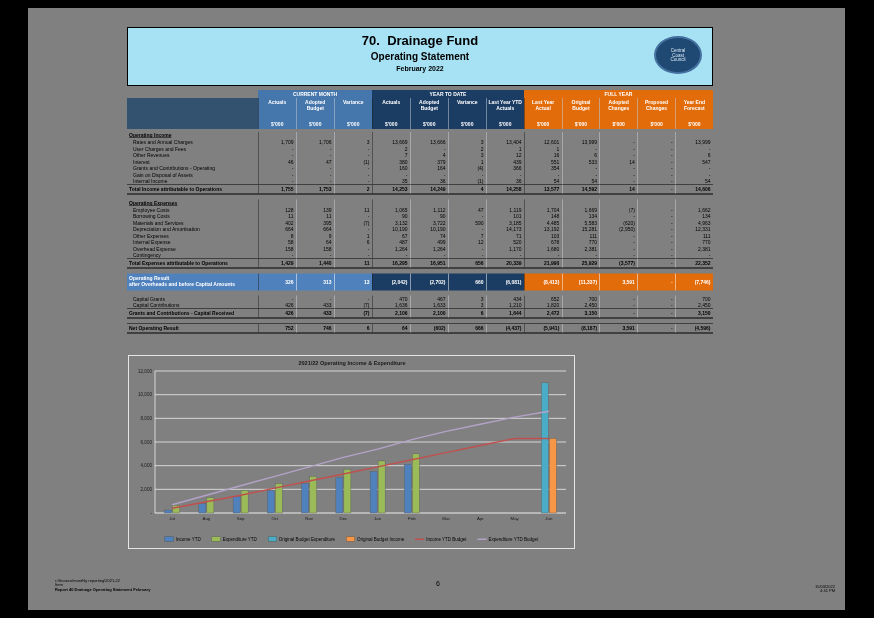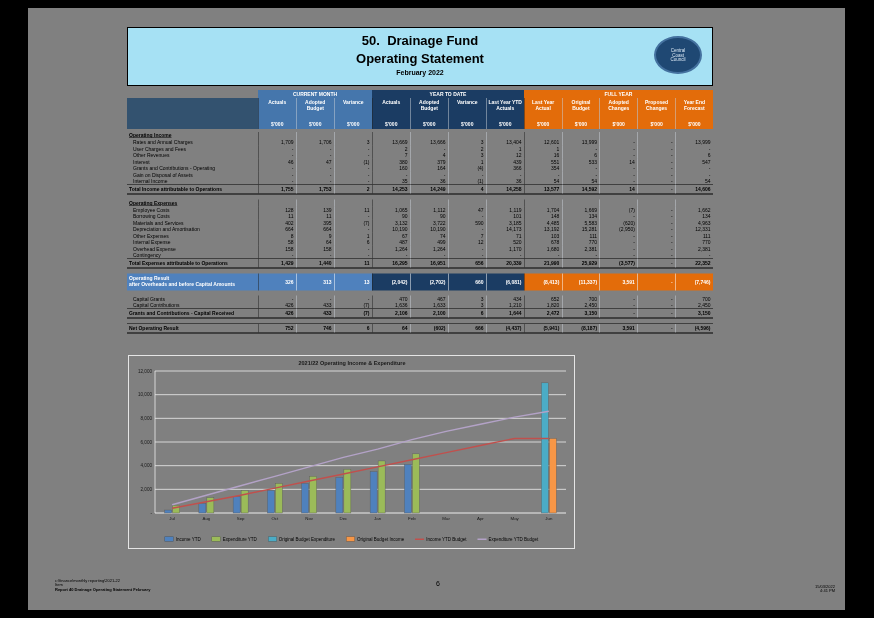--- a/index.html
+++ b/index.html
@@ -4,21 +4,21 @@
 <style>
   html,body{margin:0;padding:0;}
   body{width:874px;height:618px;background:#000;position:relative;overflow:hidden;
        font-family:"Liberation Sans",sans-serif;}
   .page{position:absolute;left:28px;top:8px;width:817px;height:602px;background:#808080;}
 
   
   .titlebox{position:absolute;left:99px;top:19px;width:584px;height:57px;
             background:#A6E1F4;border:1px solid #000;text-align:center;}
   .title1{font-size:13px;font-weight:bold;color:#000;margin-top:5px;white-space:pre;}
-  .title2{font-size:13px;font-weight:bold;color:#000;margin-top:3px;}
+  .title2{font-size:10px;font-weight:bold;color:#000;margin-top:3px;}
   .title3{font-size:7px;font-weight:bold;color:#000;margin-top:3px;}
   .logo{position:absolute;right:10px;top:8px;width:44px;height:34px;background:#1F4873;
         border:2px solid #44719F;border-radius:50%;display:flex;align-items:center;justify-content:center;}
   .logotx{transform:scale(0.5);transform-origin:center;color:#DCE9F5;font-size:9px;
           line-height:9px;text-align:center;white-space:nowrap;}
 
   
   .tblwrap{position:absolute;left:99px;top:82px;width:586px;height:260px;}
   .tbl{width:1172px;transform:scale(0.5);transform-origin:0 0;font-size:10px;color:#000;}
   .trow{display:grid;grid-template-columns:262px repeat(3,76px) repeat(4,76px) repeat(5,75.6px);}
@@ -76,21 +76,21 @@
   .footR{position:absolute;right:10px;top:576px;width:120px;height:20px;}
   .footRin{transform:scale(0.5);transform-origin:100% 0;font-size:8px;line-height:9px;
            color:#000;text-align:right;width:240px;margin-left:-120px;}
 </style>
 </head>
 <body>
 
 <div class="page">
 
   <div class="titlebox">
-    <div class="title1">50.  Drainage Fund</div>
+    <div class="title1">70.  Drainage Fund</div>
     <div class="title2">Operating Statement</div>
     <div class="title3">February 2022</div>
     <div class="logo">
       <div class="logotx">
           <div>Central</div>
           <div>Coast</div>
           <div>Council</div>
         </div>
     </div>
   </div>

